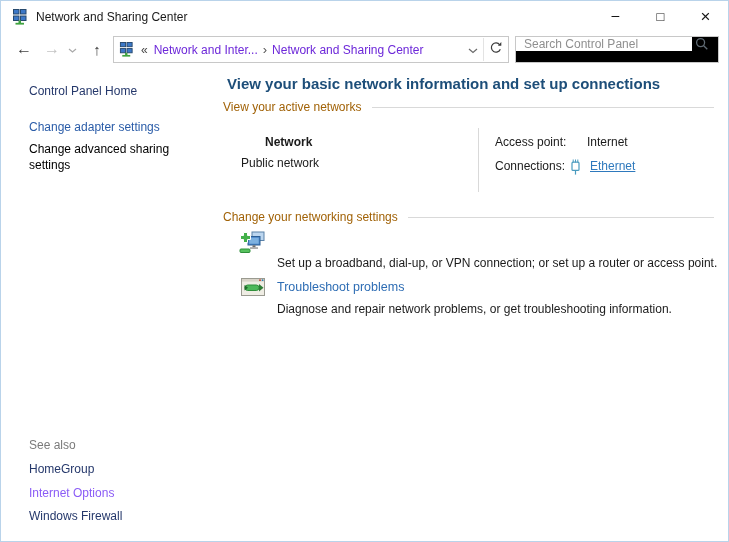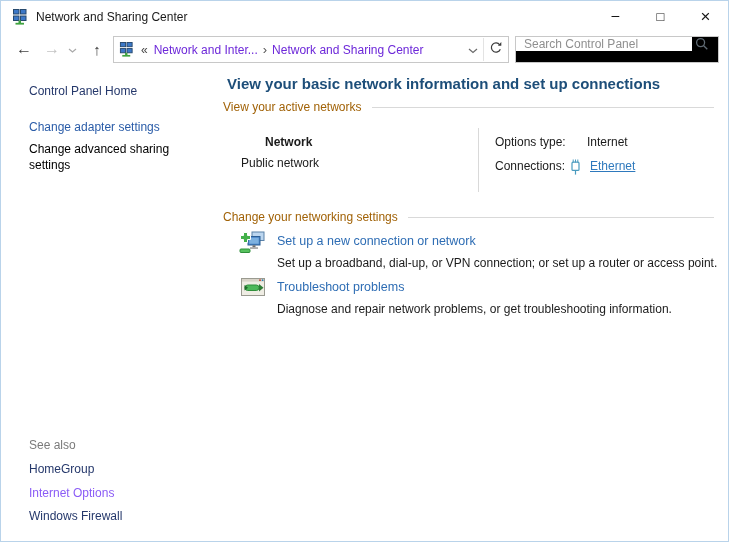--- a/index.html
+++ b/index.html
@@ -201,21 +201,21 @@
     <div class="section-row row-active">
       <span class="lbl">View your active networks</span>
       <span class="rule"></span>
     </div>
 
     <div class="net-grid">
       <span class="net-name">Network</span>
       <span class="net-profile">Public network</span>
       <span class="net-divider"></span>
       <div class="net-row1">
-        <span class="net-label">Options type:</span>
+        <span class="net-label">Access point:</span>
         <span class="net-value">Internet</span>
       </div>
       <div class="net-row2">
         <span class="net-label">Connections:</span>
         <span class="eth-icon">
           <svg width="13" height="16" viewBox="0 0 13 16">
             <path d="M4.2 0.5v3M6.5 0.5v3M8.8 0.5v3" stroke="#4a9bbf" stroke-width="1"></path>
             <rect x="3" y="3.2" width="7" height="8.2" rx="1" fill="none" stroke="#4a9bbf" stroke-width="1.2"></rect>
             <path d="M6.5 11.4v4.2" stroke="#4a9bbf" stroke-width="1.2"></path>
           </svg>
@@ -235,21 +235,20 @@
           <rect x="13" y="3" width="12" height="8.5" fill="#bcd6ef" stroke="#5b82a8"></rect>
           <rect x="17.5" y="11.8" width="3" height="2" fill="#8aa7c0"></rect>
           <rect x="9" y="7.5" width="12" height="8.5" fill="#4c86c8" stroke="#2b5e94"></rect>
           <rect x="10.3" y="8.8" width="9.4" height="5.9" fill="#7db1e0"></rect>
           <rect x="13.5" y="16.3" width="3" height="2" fill="#6f6f6f"></rect>
           <rect x="11" y="18.3" width="8" height="1.5" fill="#9a9a9a"></rect>
           <path d="M1.5 6.5h3v-3h4v3h3v4h-3v3h-4v-3h-3z" fill="#43b049" stroke="#ffffff" stroke-width="1"></path>
           <rect x="1" y="20" width="10" height="3.5" rx="1" fill="#57c15e" stroke="#2f8f3a"></rect>
         </svg>
       </span>
-      <a class="t-title">Set up a new connection or network</a>
       <span class="t-desc">Set up a broadband, dial-up, or VPN connection; or set up a router or access point.</span>
     </div>
 
     <div class="task-item item-1">
       <span class="t-icon">
         <svg width="28" height="26" viewBox="0 0 28 26">
           <rect x="2.5" y="3.5" width="23" height="17" fill="#efede4" stroke="#9a9a90"></rect>
           <rect x="3" y="4" width="22" height="2.6" fill="#d8d4c8"></rect>
           <circle cx="21" cy="5.2" r="0.9" fill="#c0392b"></circle>
           <circle cx="23.6" cy="5.2" r="0.9" fill="#2980b9"></circle>

